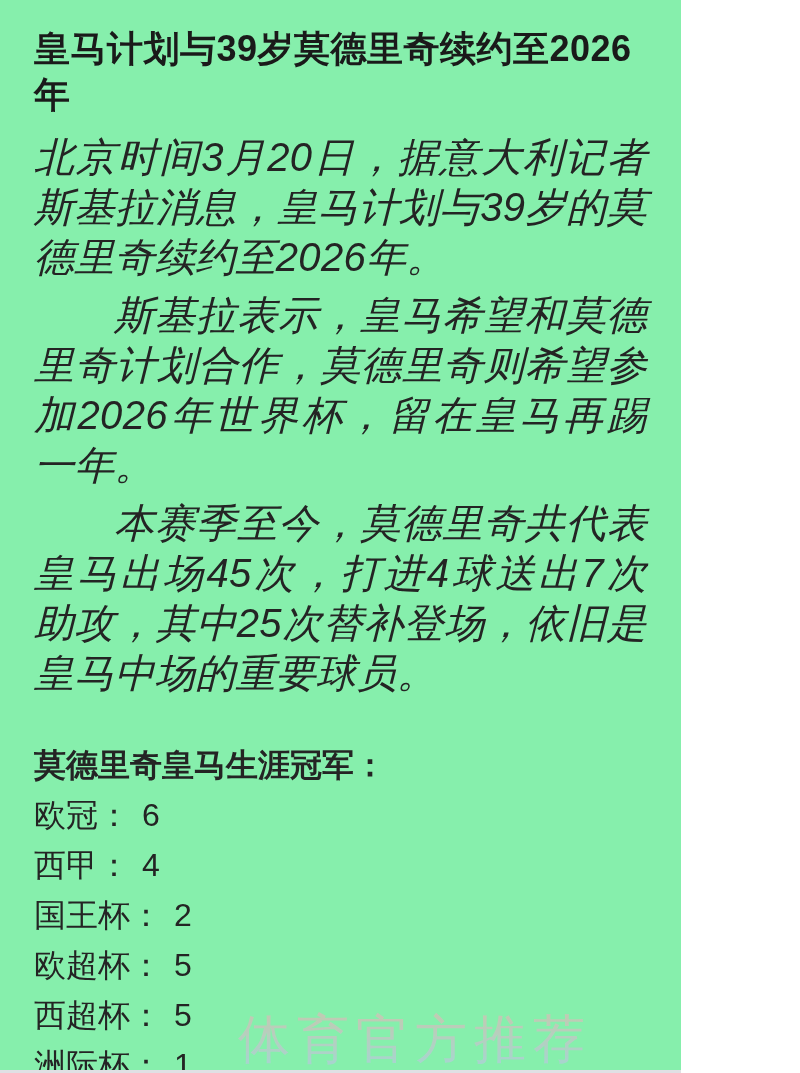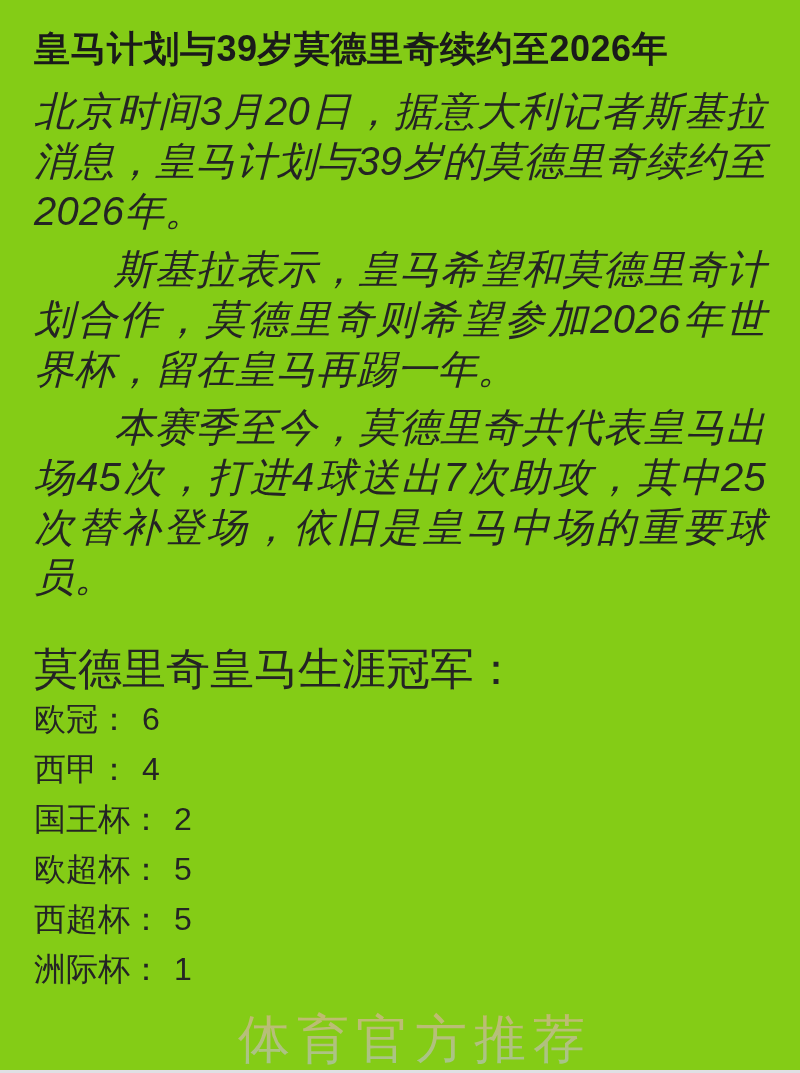--- a/index.html
+++ b/index.html
@@ -1,20 +1,20 @@
 <!DOCTYPE html>
 <html><head>
 <meta charset="utf-8">
 <style>
   html, body { margin: 0; padding: 0; }
   .page {
     position: relative;
-    width: 800px;
+    width: 681px;
     height: 1073px;
-    background: #84cc16;
+    background: #86efac;
     overflow: hidden;
     font-family: "Liberation Sans", "DejaVu Sans", sans-serif;
   }
   .content {
     padding: 26px 34px 0 34px;
   }
   .article-title {
     margin: 0 0 14px 0;
     font-size: 36px;
     line-height: 46px;
@@ -27,24 +27,24 @@
     font-size: 40px;
     line-height: 50px;
     color: #242424;
     text-align: justify;
     letter-spacing: 0.3px;
     font-style: italic;
   }
   .para.indent { text-indent: 2em; }
   .stats-heading {
     margin: 42px 0 0 0;
-    font-size: 44px;
+    font-size: 32px;
     line-height: 50px;
     color: #242424;
-    font-weight: 400;
+    font-weight: 700;
   }
   .stats-list {
     margin: 0; padding: 0;
     list-style: none;
   }
   .stats-item {
     font-size: 32px;
     line-height: 50px;
     color: #242424;
   }

